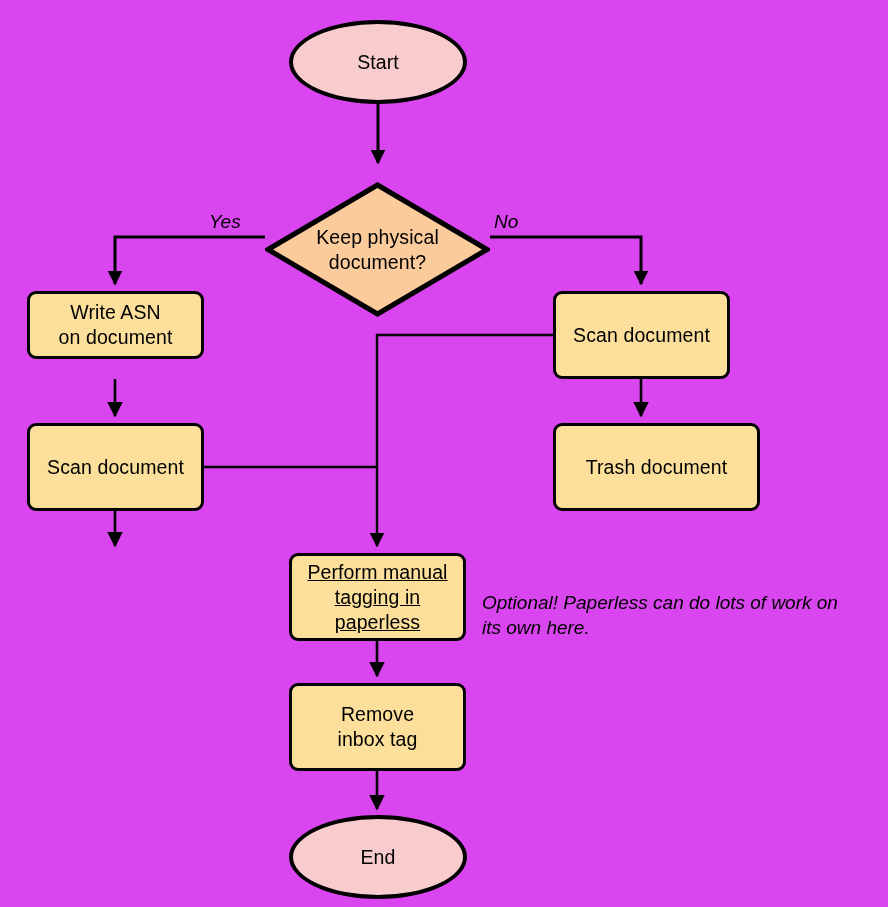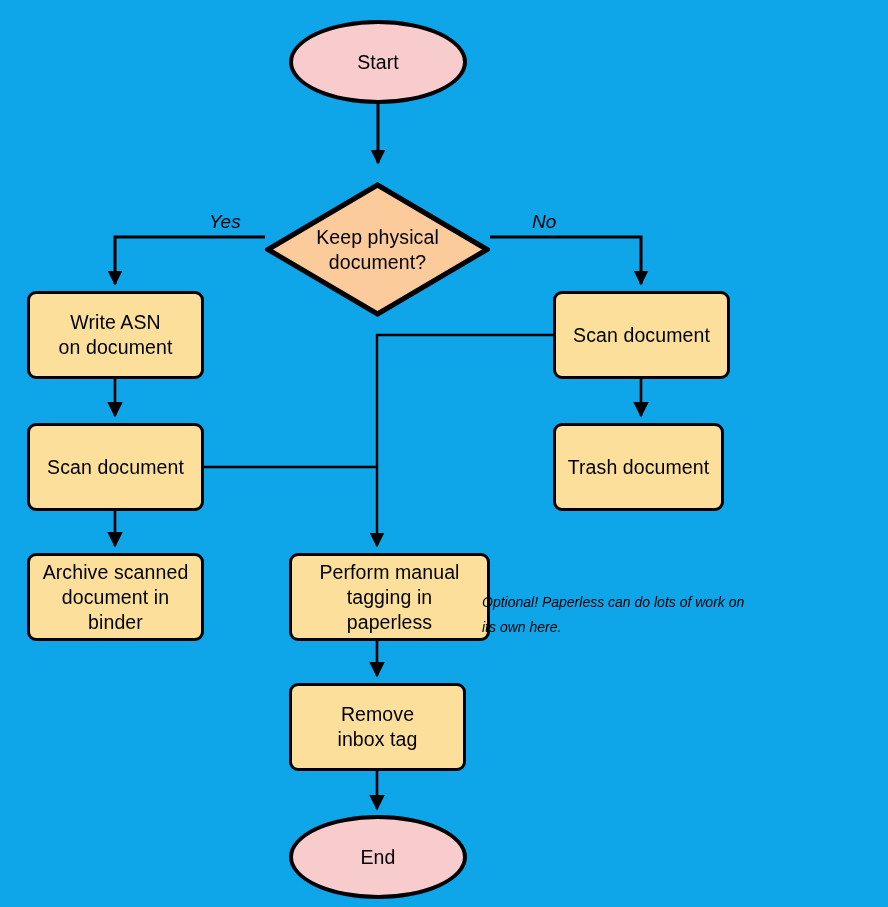--- a/index.html
+++ b/index.html
@@ -11,21 +11,21 @@
   body {
     width: 888px;
     height: 907px;
     font-family: "Liberation Sans", sans-serif;
     overflow: hidden;
   }
   #flow-root {
     position: relative;
     width: 888px;
     height: 907px;
-    background: #0ea5e9;
+    background: #d946ef;
   }
   #edge-layer {
     position: absolute;
     left: 0;
     top: 0;
     width: 888px;
     height: 907px;
   }
   .node {
     position: absolute;
@@ -69,21 +69,21 @@
     position: absolute;
     color: #000000;
     font-size: 19px;
     line-height: 22px;
     white-space: nowrap;
     font-style: italic;
   }
   .annotation {
     position: absolute;
     color: #000000;
-    font-size: 14px;
+    font-size: 19px;
     line-height: 25px;
     font-style: italic;
     white-space: pre-line;
   }
 </style>
 </head>
 <body>
 
 <div id="flow-root">
 
@@ -124,46 +124,41 @@
 
   <div class="node node-decision" style="left:265px; top:182px; width:225px; height:135px;">
     <svg class="decision-shape" viewBox="0 0 225 135" preserveAspectRatio="none">
       <polygon points="112.5,3 222,67.5 112.5,132 3,67.5" fill="#fbcb9c" stroke="#000000" stroke-width="5" stroke-linejoin="miter"></polygon>
     </svg>
     <span class="decision-label">Keep physical
 document?</span>
   </div>
 
   <div class="edge-label" style="left:209px; top:211px;">Yes</div>
-  <div class="edge-label" style="left:532px; top:211px;">No</div>
+  <div class="edge-label" style="left:494px; top:211px;">No</div>
 
-  <div class="node node-process" style="left:27px; top:291px; width:177px; height:88px;">
+  <div class="node node-process" style="left:27px; top:291px; width:177px; height:68px;">
     <span>Write ASN
 on document</span>
   </div>
 
   <div class="node node-process" style="left:27px; top:423px; width:177px; height:88px;">
     <span>Scan document</span>
   </div>
 
-  <div class="node node-process" style="left:27px; top:553px; width:177px; height:88px;">
-    <span>Archive scanned
-document in
-binder</span>
-  </div>
 
   <div class="node node-process" style="left:553px; top:291px; width:177px; height:88px;">
     <span>Scan document</span>
   </div>
 
-  <div class="node node-process" style="left:553px; top:423px; width:171px; height:88px;">
+  <div class="node node-process" style="left:553px; top:423px; width:207px; height:88px;">
     <span>Trash document</span>
   </div>
 
-  <div class="node node-process" style="left:289px; top:553px; width:201px; height:88px;">
+  <div class="node node-process" style="left:289px; top:553px; width:177px; height:88px;text-decoration:underline;">
     <span>Perform manual
 tagging in
 paperless</span>
   </div>
 
   <div class="node node-terminator" style="left:289px; top:815px; width:178px; height:84px;">
     <span>End</span>
   </div>
 
   <div class="node node-process" style="left:289px; top:683px; width:177px; height:88px;">

